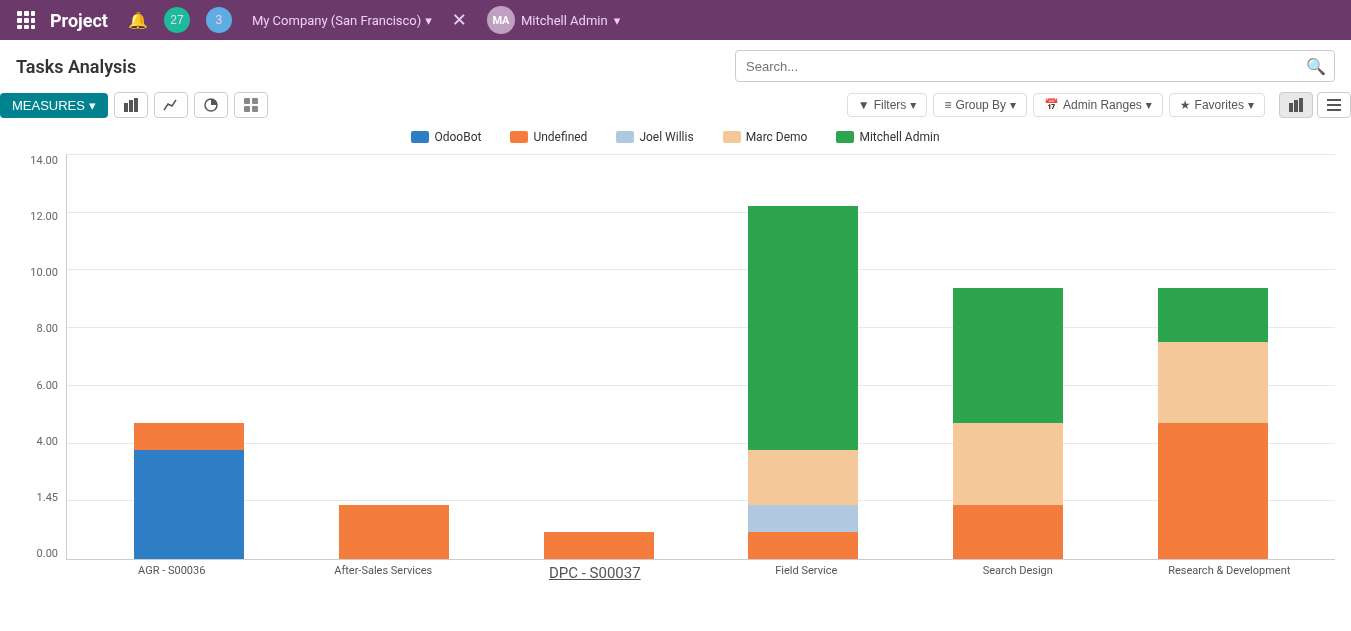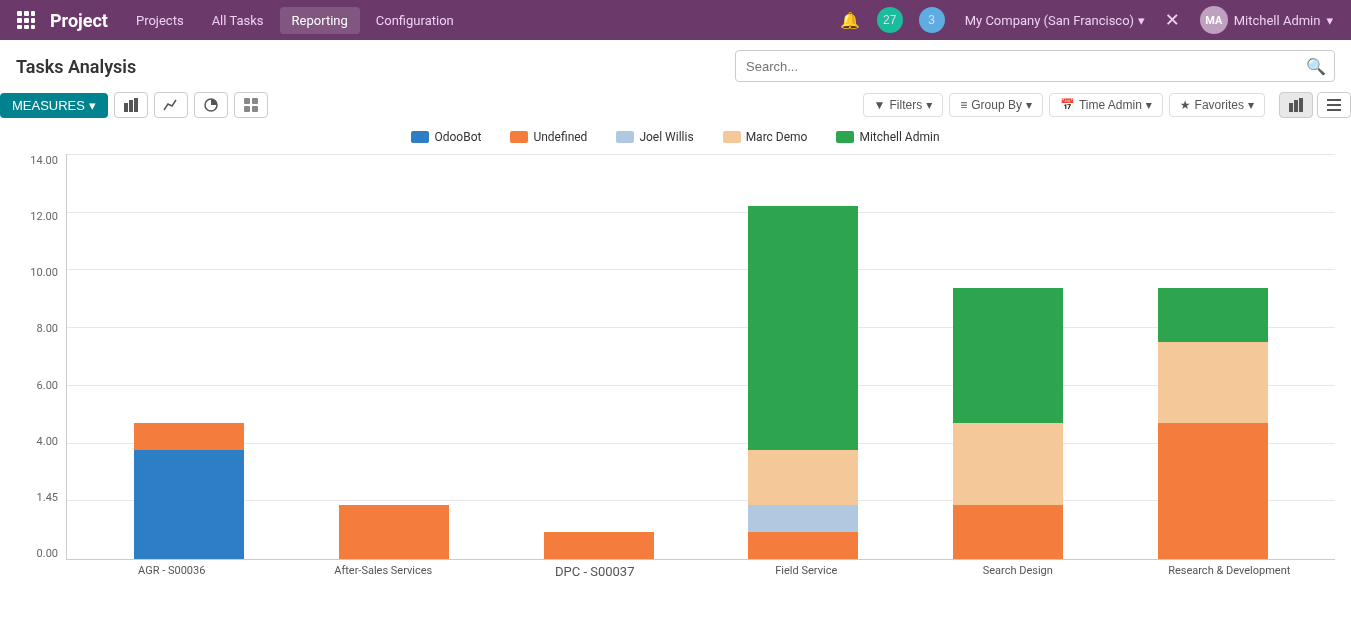--- a/index.html
+++ b/index.html
@@ -168,26 +168,20 @@
       <rect x="15" y="1" width="4" height="5" rx="1"></rect>
       <rect x="1" y="8" width="5" height="5" rx="1"></rect>
       <rect x="8" y="8" width="5" height="5" rx="1"></rect>
       <rect x="15" y="8" width="4" height="5" rx="1"></rect>
       <rect x="1" y="15" width="5" height="4" rx="1"></rect>
       <rect x="8" y="15" width="5" height="4" rx="1"></rect>
       <rect x="15" y="15" width="4" height="4" rx="1"></rect>
     </svg>
   </div>
   <div class="navbar-brand">Project</div>
-  <nav class="navbar-menu">
-    <a>Projects</a>
-    <a>All Tasks</a>
-    <a class="active">Reporting</a>
-    <a>Configuration</a>
-  </nav>
   <div class="navbar-right">
     <button class="navbar-icon-btn" style="position:relative">
       🔔
     </button>
     <button class="navbar-icon-btn" style="position:relative">
       <span style="background:#1abc9c;border-radius:50%;width:26px;height:26px;display:flex;align-items:center;justify-content:center;font-size:12px">
         <span>27</span>
       </span>
     </button>
     <button class="navbar-icon-btn" style="position:relative">
@@ -255,21 +249,21 @@
       <span>Filters</span>
       <span>▾</span>
     </button>
     <button class="filter-btn">
       <span>≡</span>
       <span>Group By</span>
       <span>▾</span>
     </button>
     <button class="filter-btn">
       <span>📅</span>
-      <span>Time Admin</span>
+      <span>Admin Ranges</span>
       <span>▾</span>
     </button>
     <button class="filter-btn">
       <span>★</span>
       <span>Favorites</span>
       <span>▾</span>
     </button>
     <div style="display:flex;gap:4px;margin-left:8px;">
       <button class="view-btn" style="background:#e8e8e8;">
         <svg width="16" height="16" viewBox="0 0 16 16" fill="currentColor">
@@ -381,20 +375,20 @@
                 <div style="width: 100%; height: 81.4286px; background: rgb(245, 200, 154);"></div>
                 <div style="width: 100%; height: 54.2857px; background: rgb(45, 164, 78);"></div>
               </div>
             </div>
           </div>
       </div>
 
       <div style="display:flex;justify-content:space-around;padding:4px 0;height:24px;" id="x-labels">
       <div style="flex: 1 1 0%; text-align: center; font-size: 11px; color: rgb(85, 85, 85); overflow: hidden; text-overflow: ellipsis; white-space: nowrap; padding: 0px 4px;">AGR - S00036</div>
           <div style="flex: 1 1 0%; text-align: center; font-size: 11px; color: rgb(85, 85, 85); overflow: hidden; text-overflow: ellipsis; white-space: nowrap; padding: 0px 4px;">After-Sales Services</div>
-          <div style="flex: 1 1 0%; text-align: center; font-size: 13px; color: rgb(85, 85, 85); overflow: hidden; text-overflow: ellipsis; white-space: nowrap; padding: 0px 4px;">DPC - S00037</div>
+          <div style="flex: 1 1 0%; text-align: center; font-size: 15px; color: rgb(85, 85, 85); overflow: hidden; text-overflow: ellipsis; white-space: nowrap; padding: 0px 4px; text-decoration: underline;">DPC - S00037</div>
           <div style="flex: 1 1 0%; text-align: center; font-size: 11px; color: rgb(85, 85, 85); overflow: hidden; text-overflow: ellipsis; white-space: nowrap; padding: 0px 4px;">Field Service</div>
           <div style="flex: 1 1 0%; text-align: center; font-size: 11px; color: rgb(85, 85, 85); overflow: hidden; text-overflow: ellipsis; white-space: nowrap; padding: 0px 4px;">Search Design</div>
           <div style="flex: 1 1 0%; text-align: center; font-size: 11px; color: rgb(85, 85, 85); overflow: hidden; text-overflow: ellipsis; white-space: nowrap; padding: 0px 4px;">Research &amp; Development</div>
         </div>
     </div>
   </div>
 </div>
 
 </body></html>

